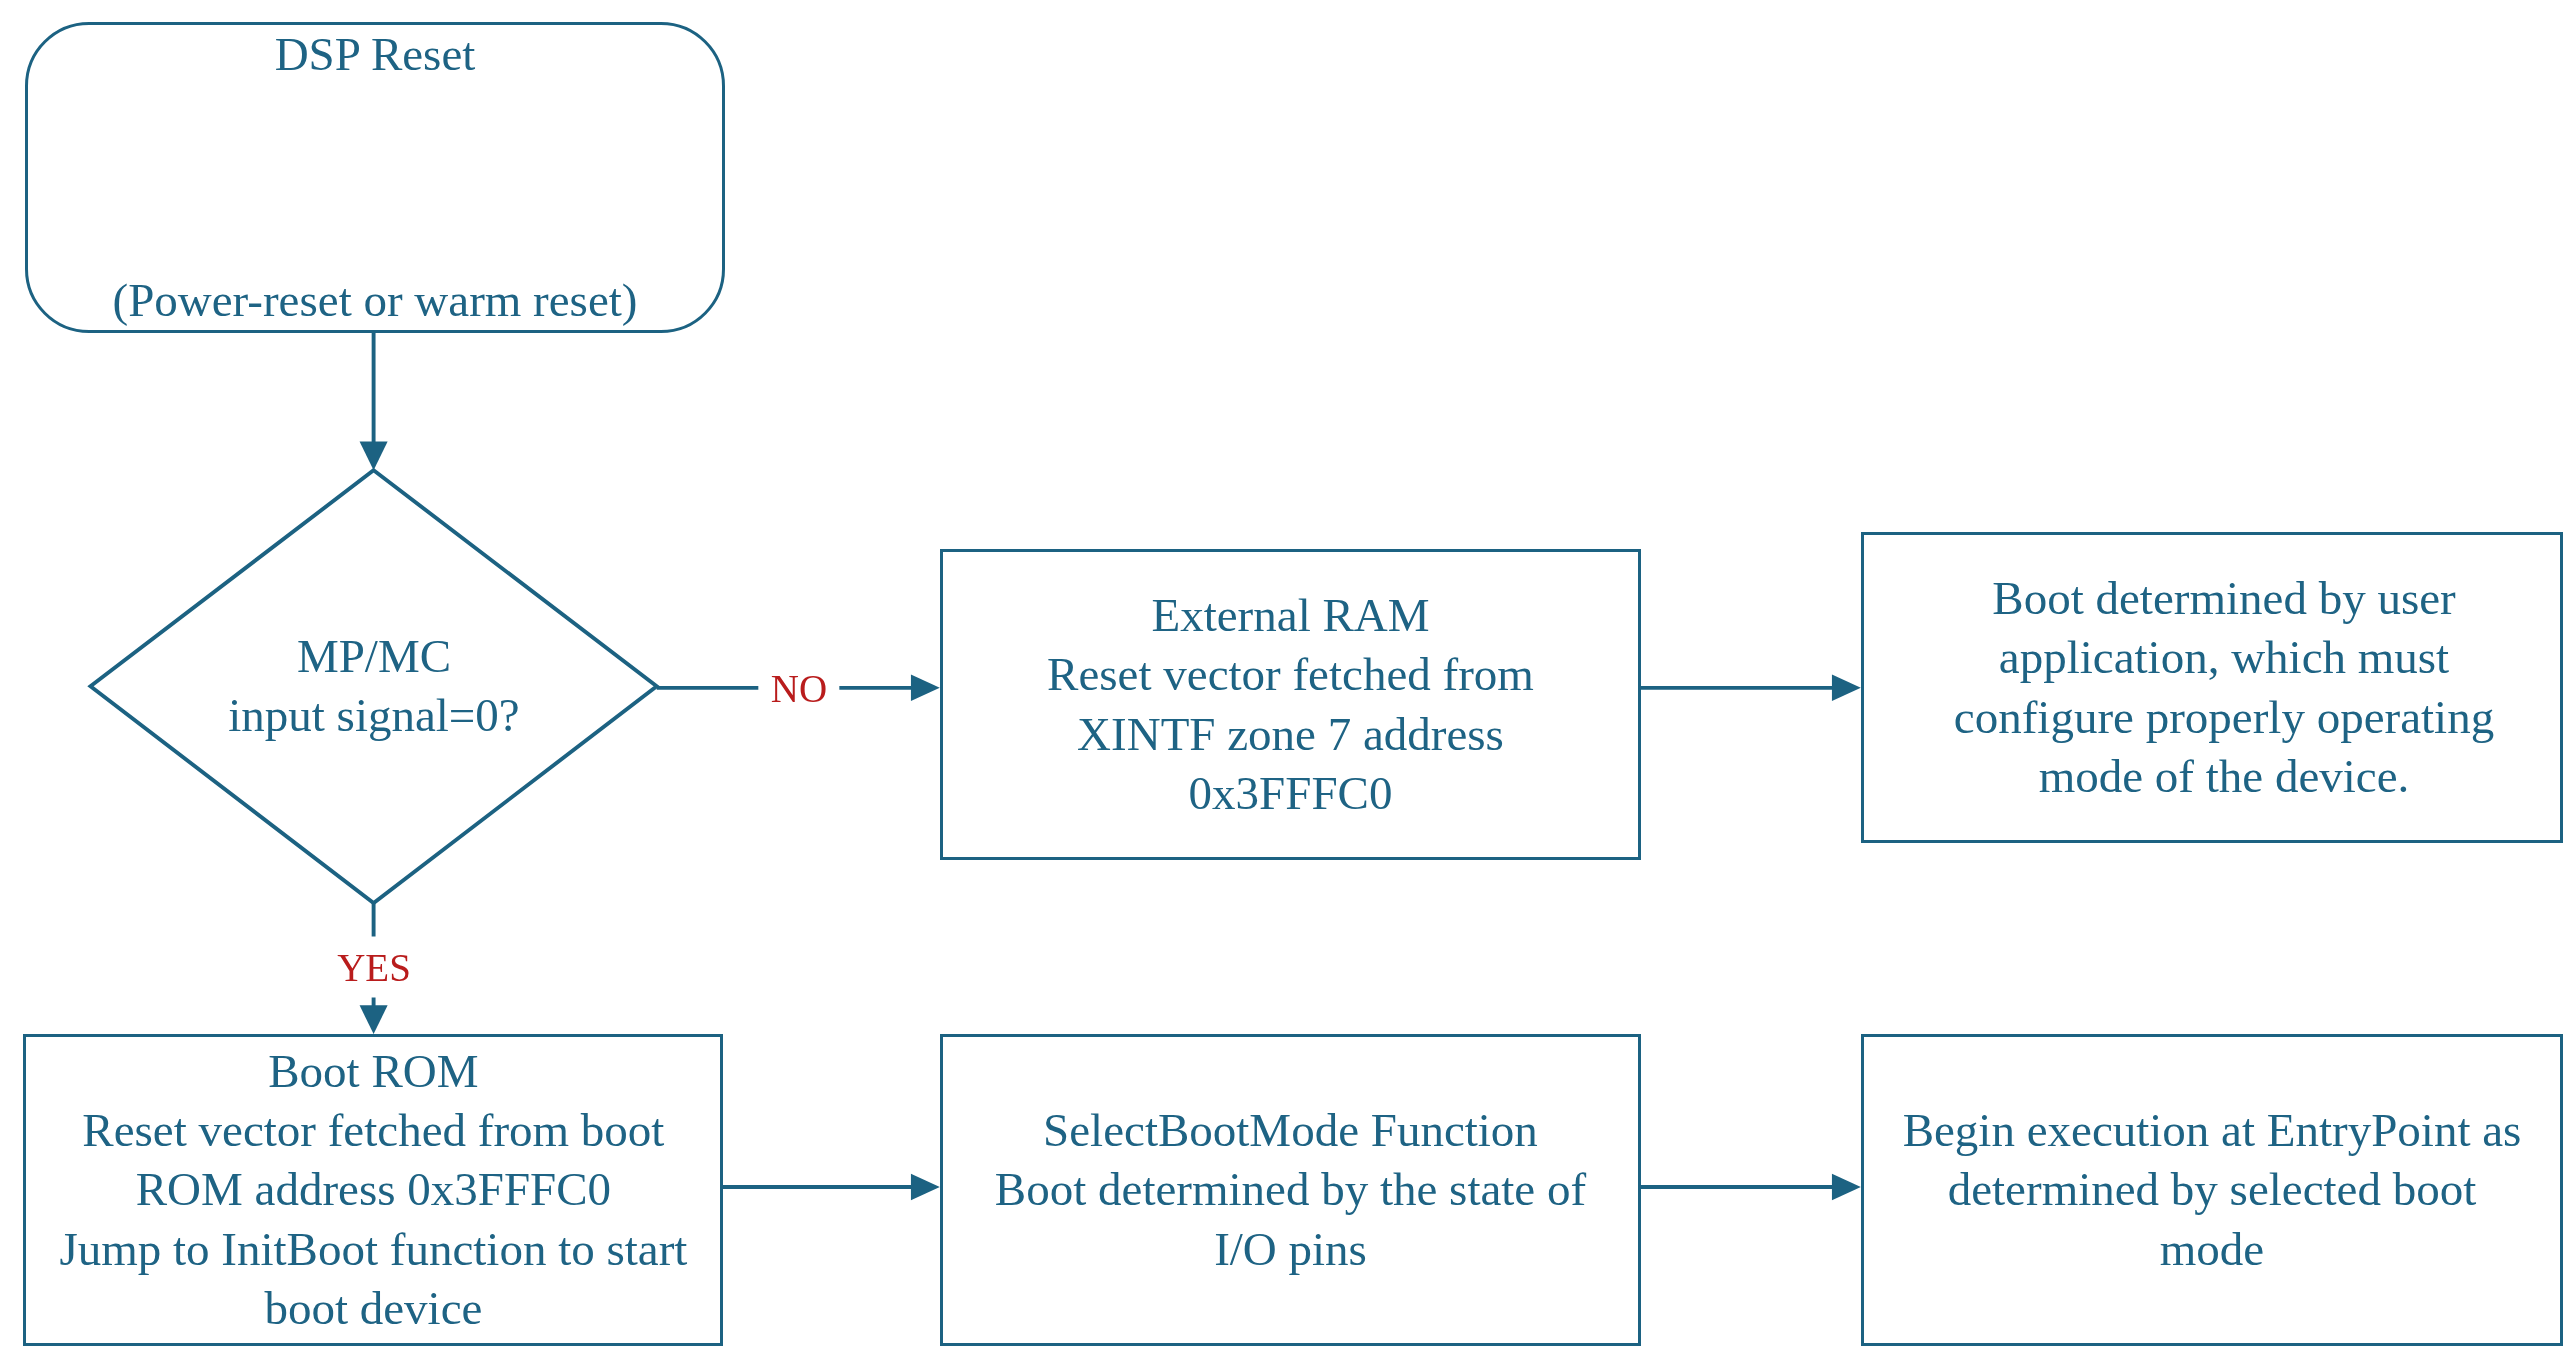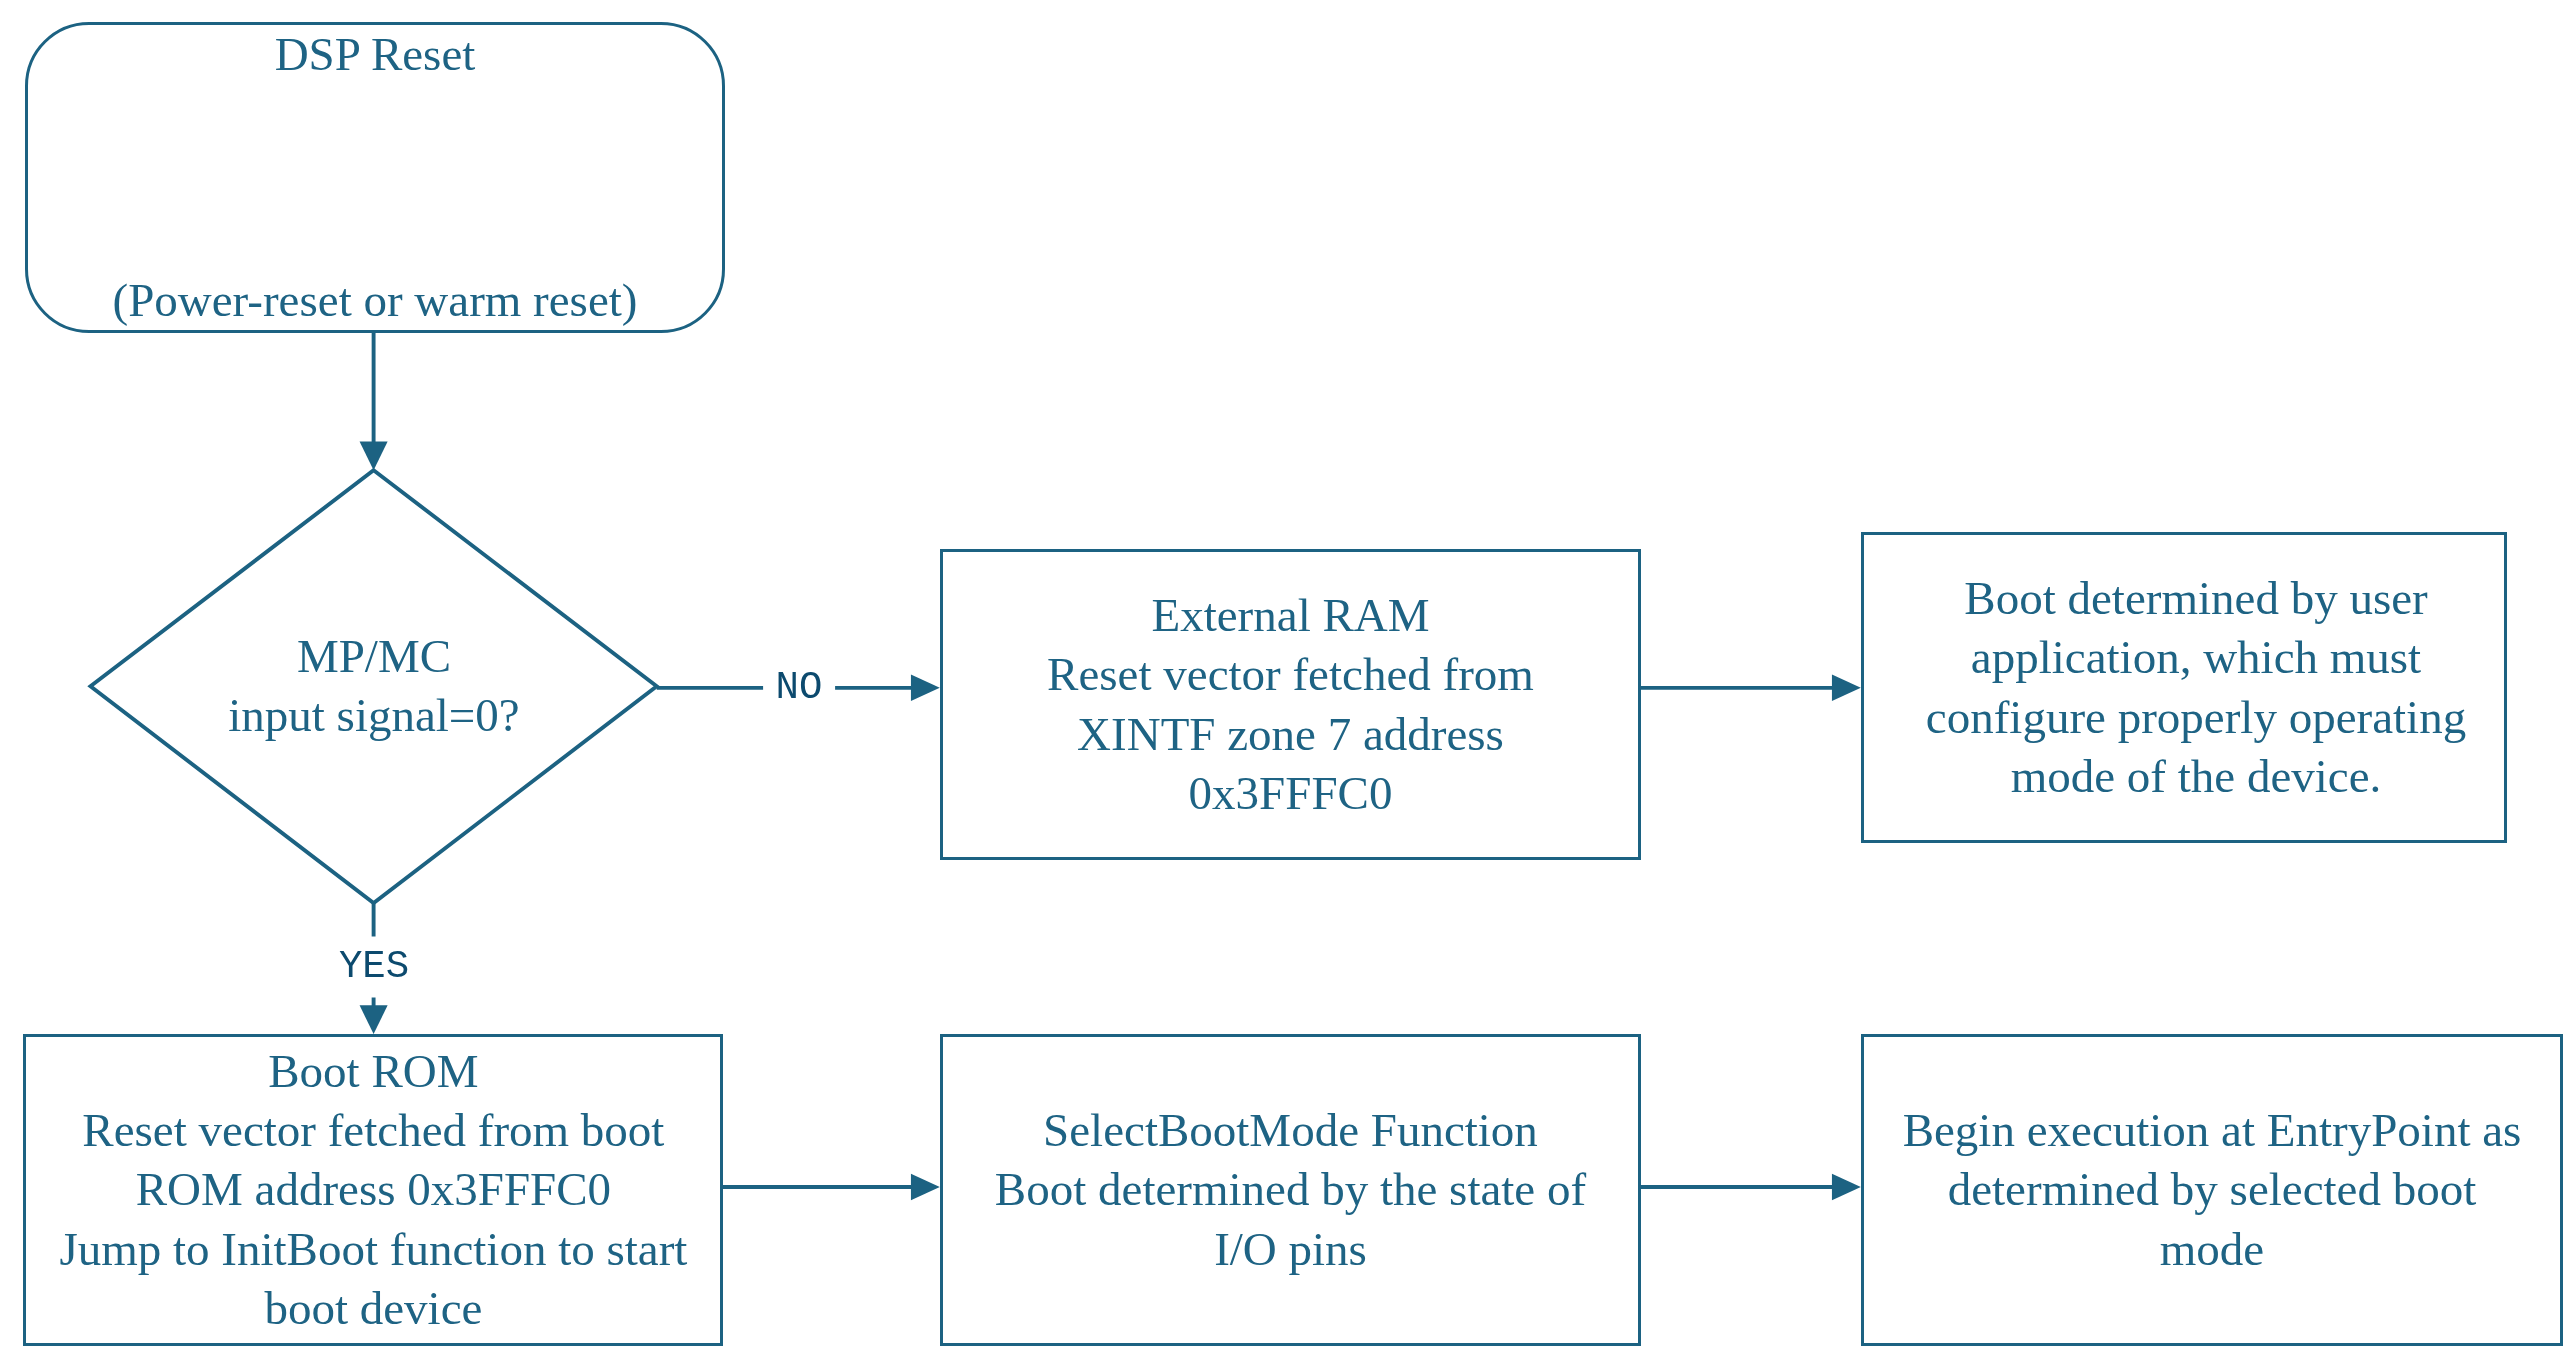--- a/index.html
+++ b/index.html
@@ -33,34 +33,34 @@
   }
   .node.rounded { border-radius: 64px; }
   .node.borderless {
     border: none;
     background: transparent;
   }
   .edge-label {
     position: absolute;
     transform: translate(-50%, -50%);
     background: #ffffff;
-    font-family: Liberation Mono, monospace;
+    font-family: Liberation Serif, serif;
     font-size: 39px;
     line-height: 1;
-    color: #0c4a6e;
+    color: #b91c1c;
     text-align: center;
   }
   .edge-label.horizontal-gap { padding: 4.7px 12.5px; }
   .edge-label.vertical-gap   { padding: 11px 7.8px; }
 
   
   #node-dsp-reset        { left: 25px;   top: 22px;   width: 700px; height: 311px; justify-content: space-between; }
   #node-decision-label   { left: 119px;  top: 577px;  width: 510px; height: 218px; }
   #node-external-ram     { left: 940px; top: 532px;  width: 701px; height: 311px; margin-top: 17px; }
-  #node-user-boot        { left: 1861px; top: 532px;  width: 646px; height: 311px; padding-left: 24px; }
+  #node-user-boot        { left: 1861px; top: 532px;  width: 702px; height: 311px; padding-left: 24px; }
   #node-boot-rom         { left: 23.4px;   top: 1034px; width: 700px; height: 312px; padding: 19px 0; }
   #node-select-boot-mode { left: 940px; top: 1034px; width: 701px; height: 312px; }
   #node-begin-execution  { left: 1861px; top: 1034px; width: 702px; height: 312px; }
 
   #label-no  { left: 799px; top: 688px;  }
   #label-yes { left: 374px;  top: 967px; }
 </style>
 </head>
 <body>
 

